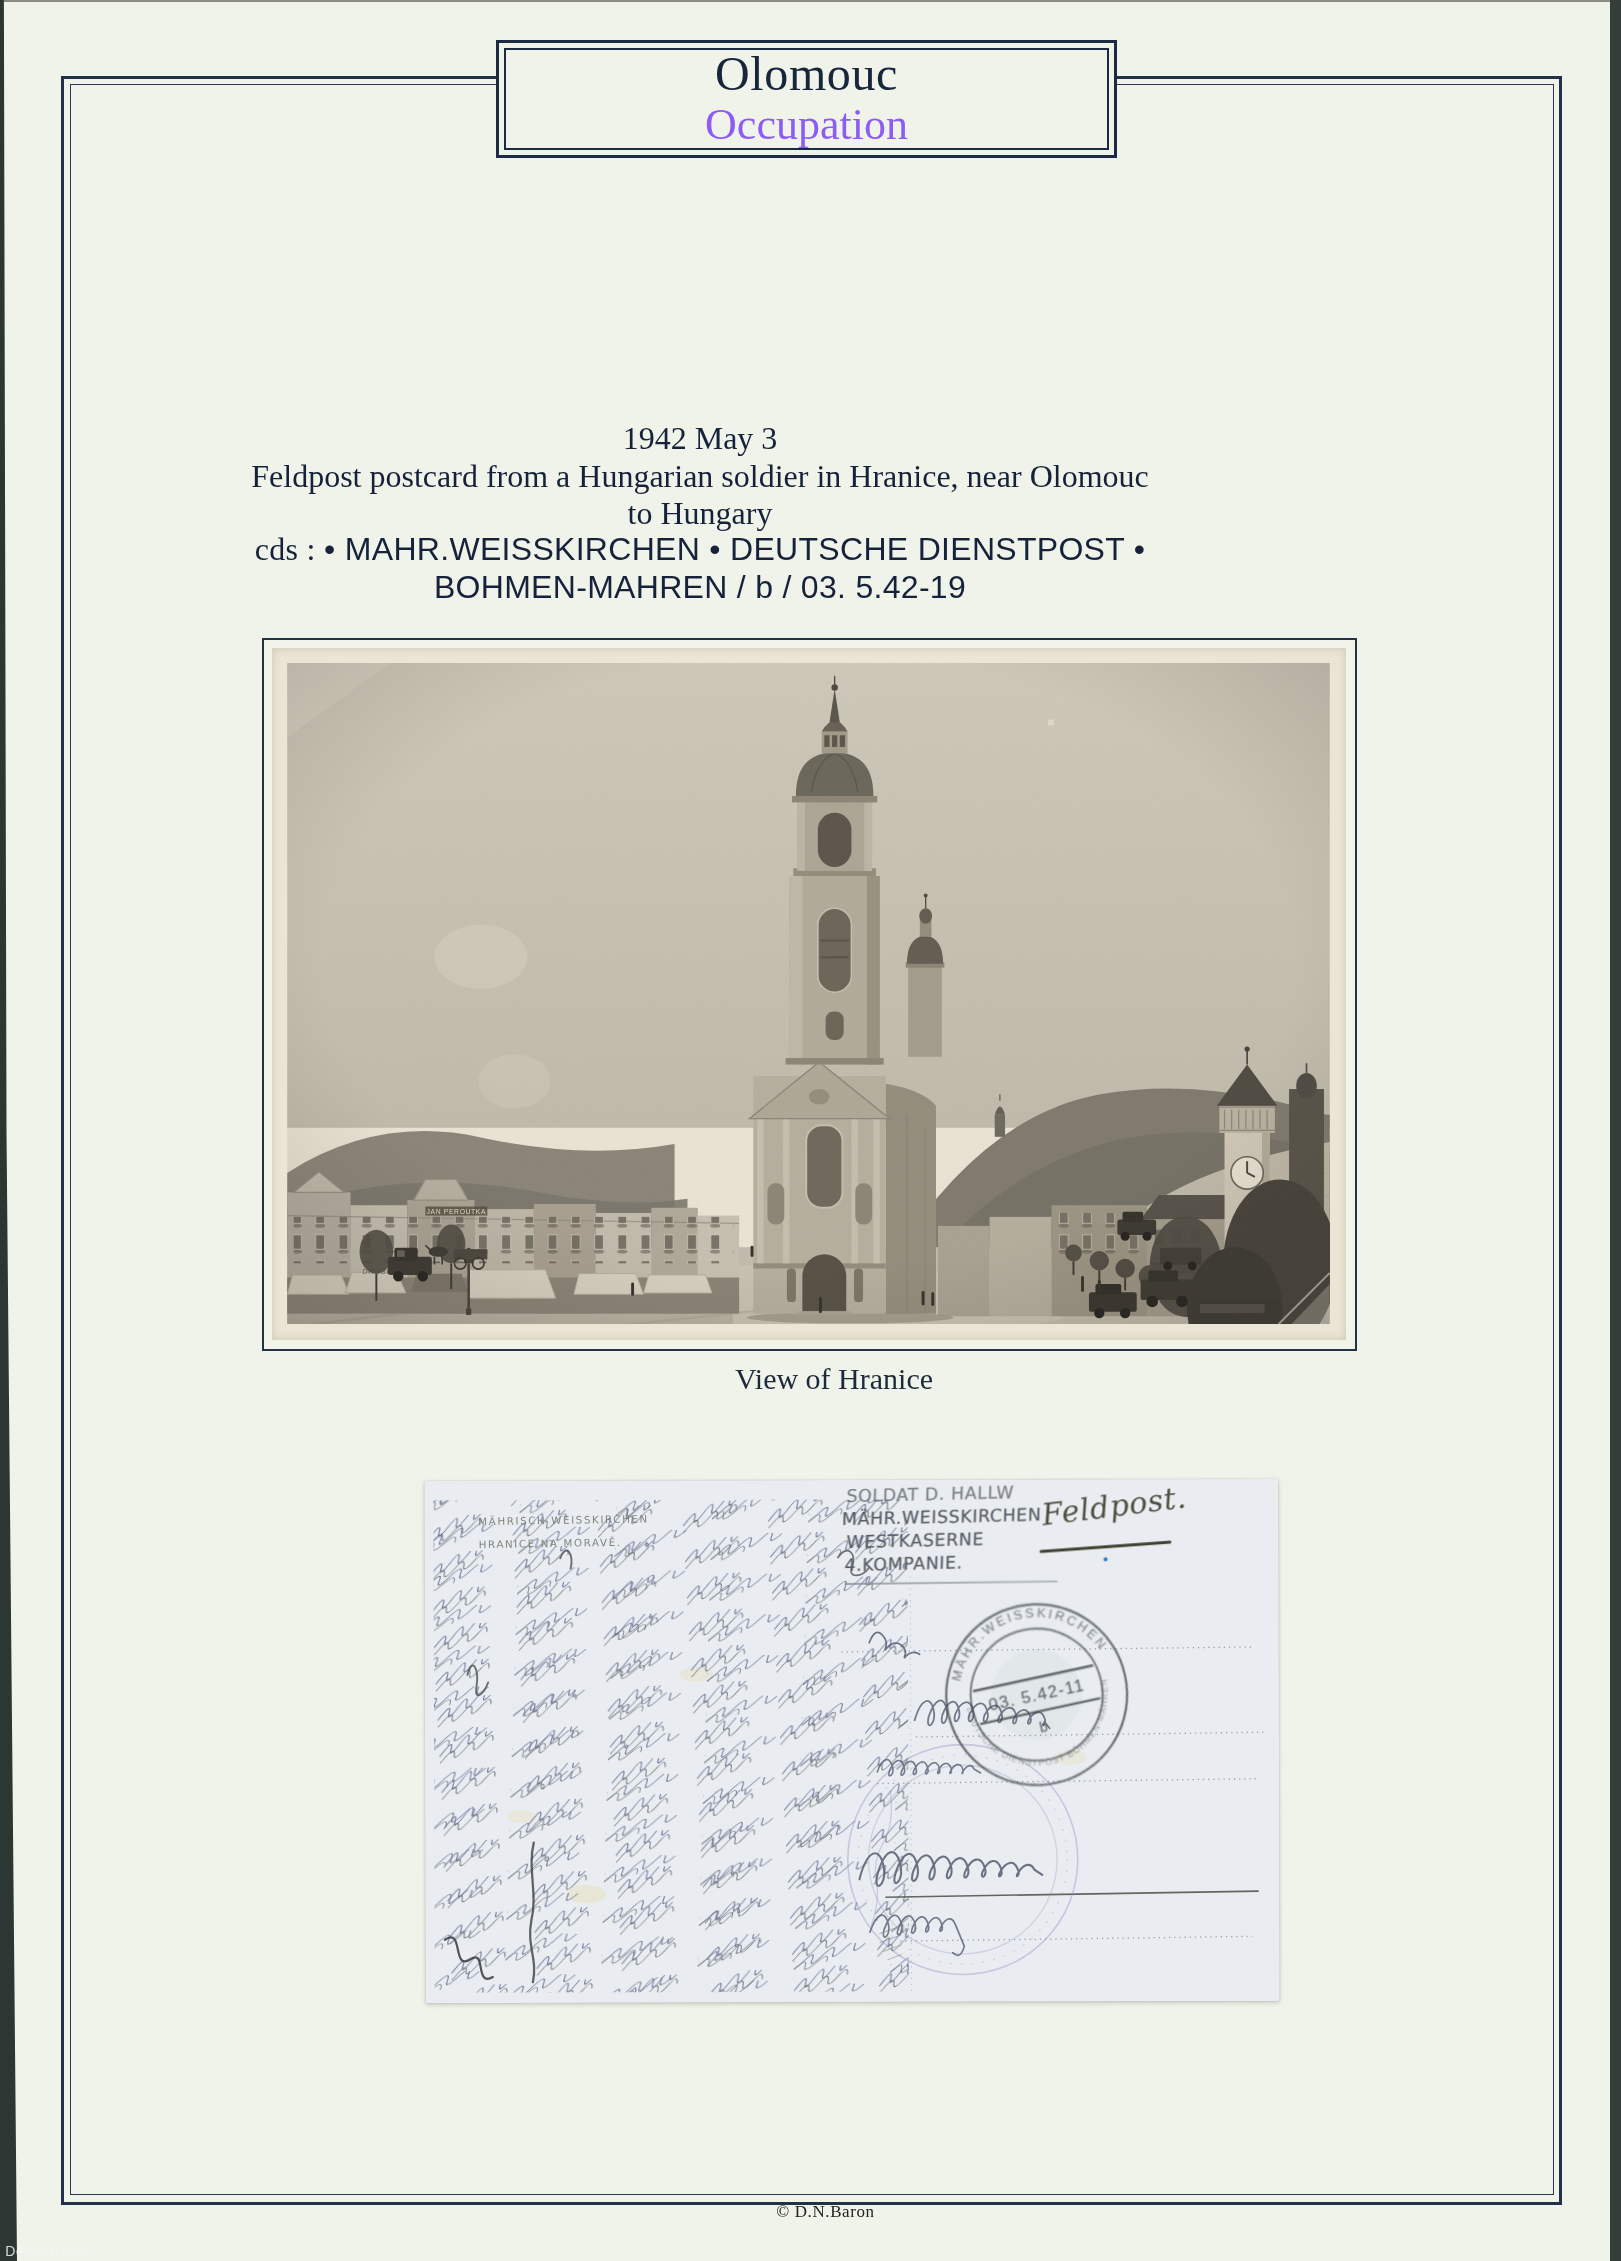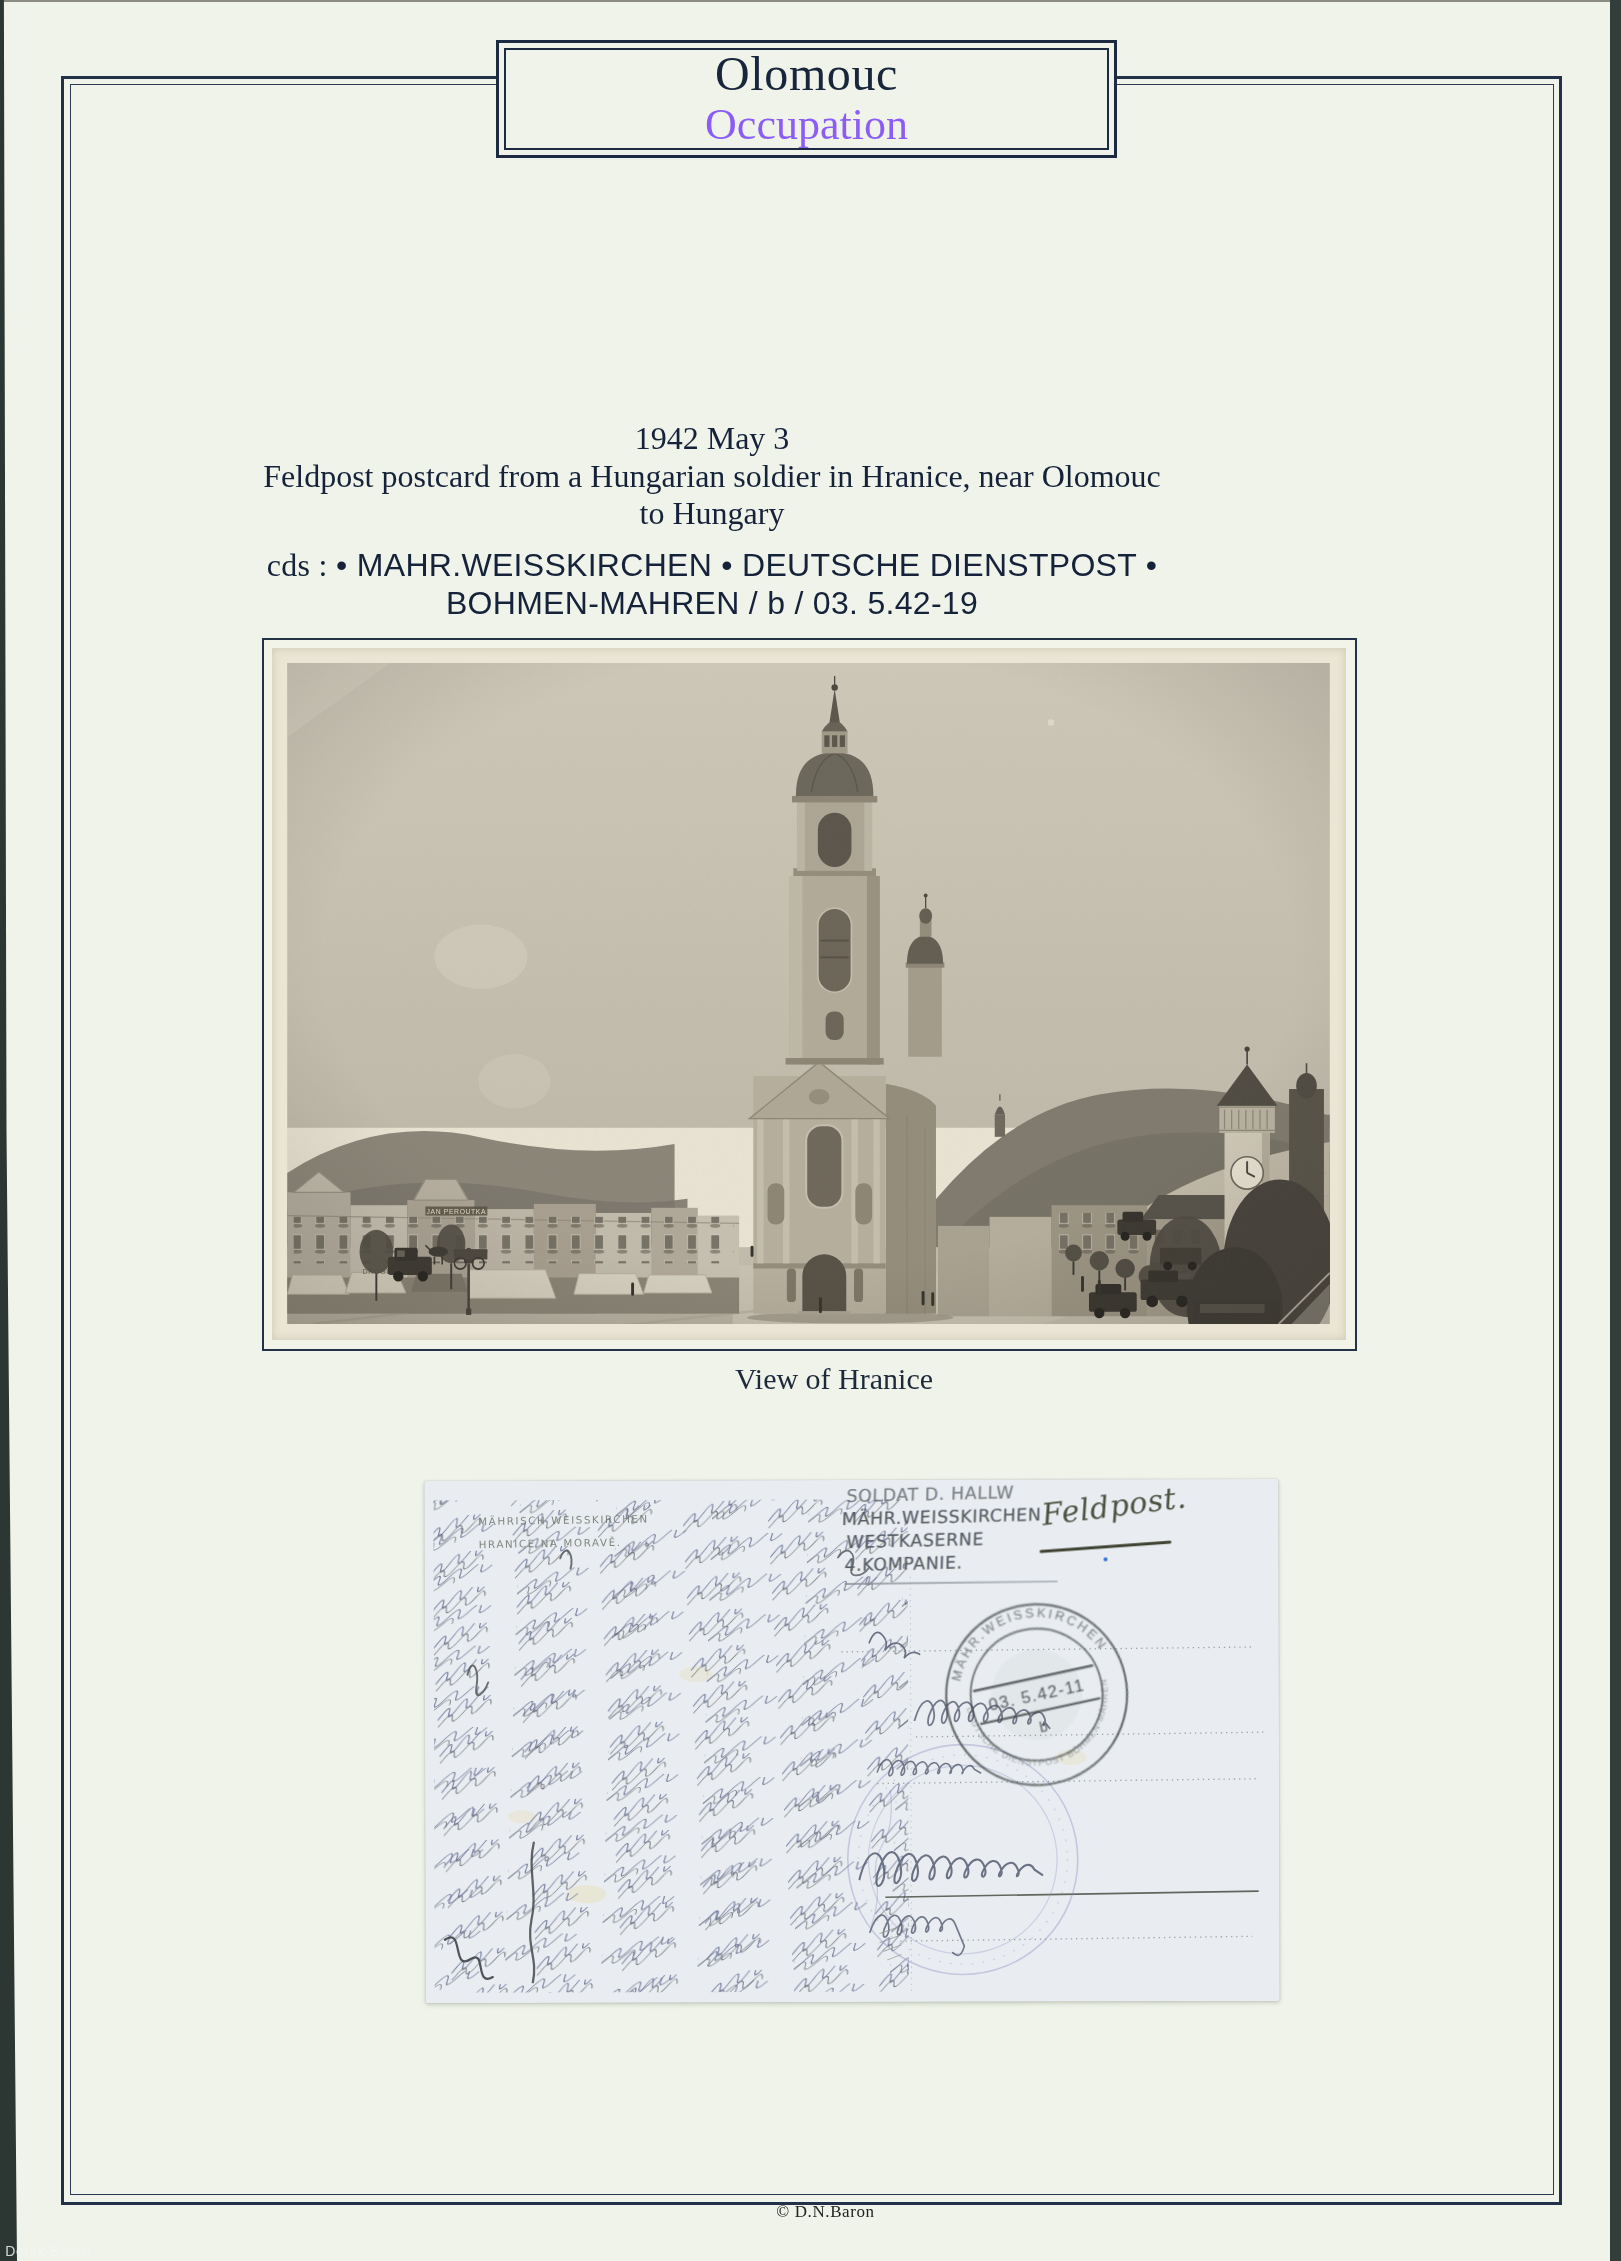--- a/index.html
+++ b/index.html
@@ -20,23 +20,23 @@
   .frame-inner { left:70px; top:84px; width:1484px; height:2111px; border:1.3px solid #2a3a55; }
 
   
   #title-box { left:496px; top:40px; width:621px; height:118px; background:#f0f3e9; border:3.2px solid #1d2b42; }
   #title-box-inner { position:absolute; left:5.2px; top:5.2px; right:5.2px; bottom:5.2px; border:2.6px solid #1d2b42;
                      display:flex; flex-direction:column; align-items:center; justify-content:space-between; }
   .title-line1 { font-size:48px; line-height:48px; color:#18263c; letter-spacing:0.6px; }
   .title-line2 { font-size:44px; line-height:47px; color:#8b5cf6; }
 
   
-  .desc { left:12px; width:1400px; text-align:center; color:#15223a; }
+  .desc { left:0; width:1400px; text-align:center; color:#15223a; }
   .desc-serif { font-size:32px; line-height:34px; }
-  .desc-sans  { font-family:"Liberation Sans",sans-serif; font-size:32px; line-height:35px; letter-spacing:0.3px;margin-top:16px; }
+  .desc-sans  { font-family:"Liberation Sans",sans-serif; font-size:32px; line-height:35px; letter-spacing:0.3px; }
   .desc-sans .serif-prefix { font-family:"Liberation Serif",serif; font-size:32px; }
 
   
   #photo-mount { left:262px; top:638px; width:1095px; height:713px; border:2.6px solid #243247; background:#f2f4ea; }
   #photo-print { position:absolute; left:7.8px; top:7.8px; width:1074px; height:692px; background:#eae5d4;
                  box-shadow:inset 0 0 9px rgba(120,110,85,.25); border-radius:1.3px; }
   #photo-image { position:absolute; left:15.5px; top:15.5px; }
 
   #photo-caption { left:0; top:1362px; width:1621px; text-align:center; font-size:30px; color:#1c2a3c;padding-left:47px; }
 

